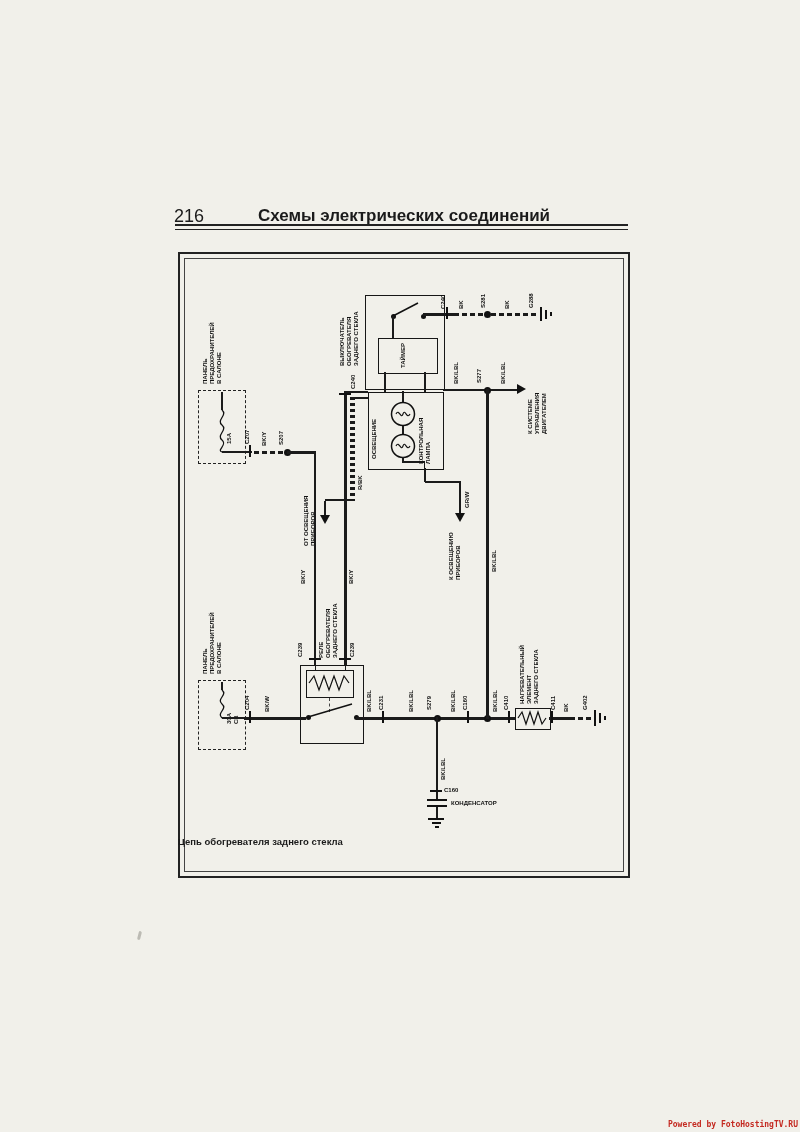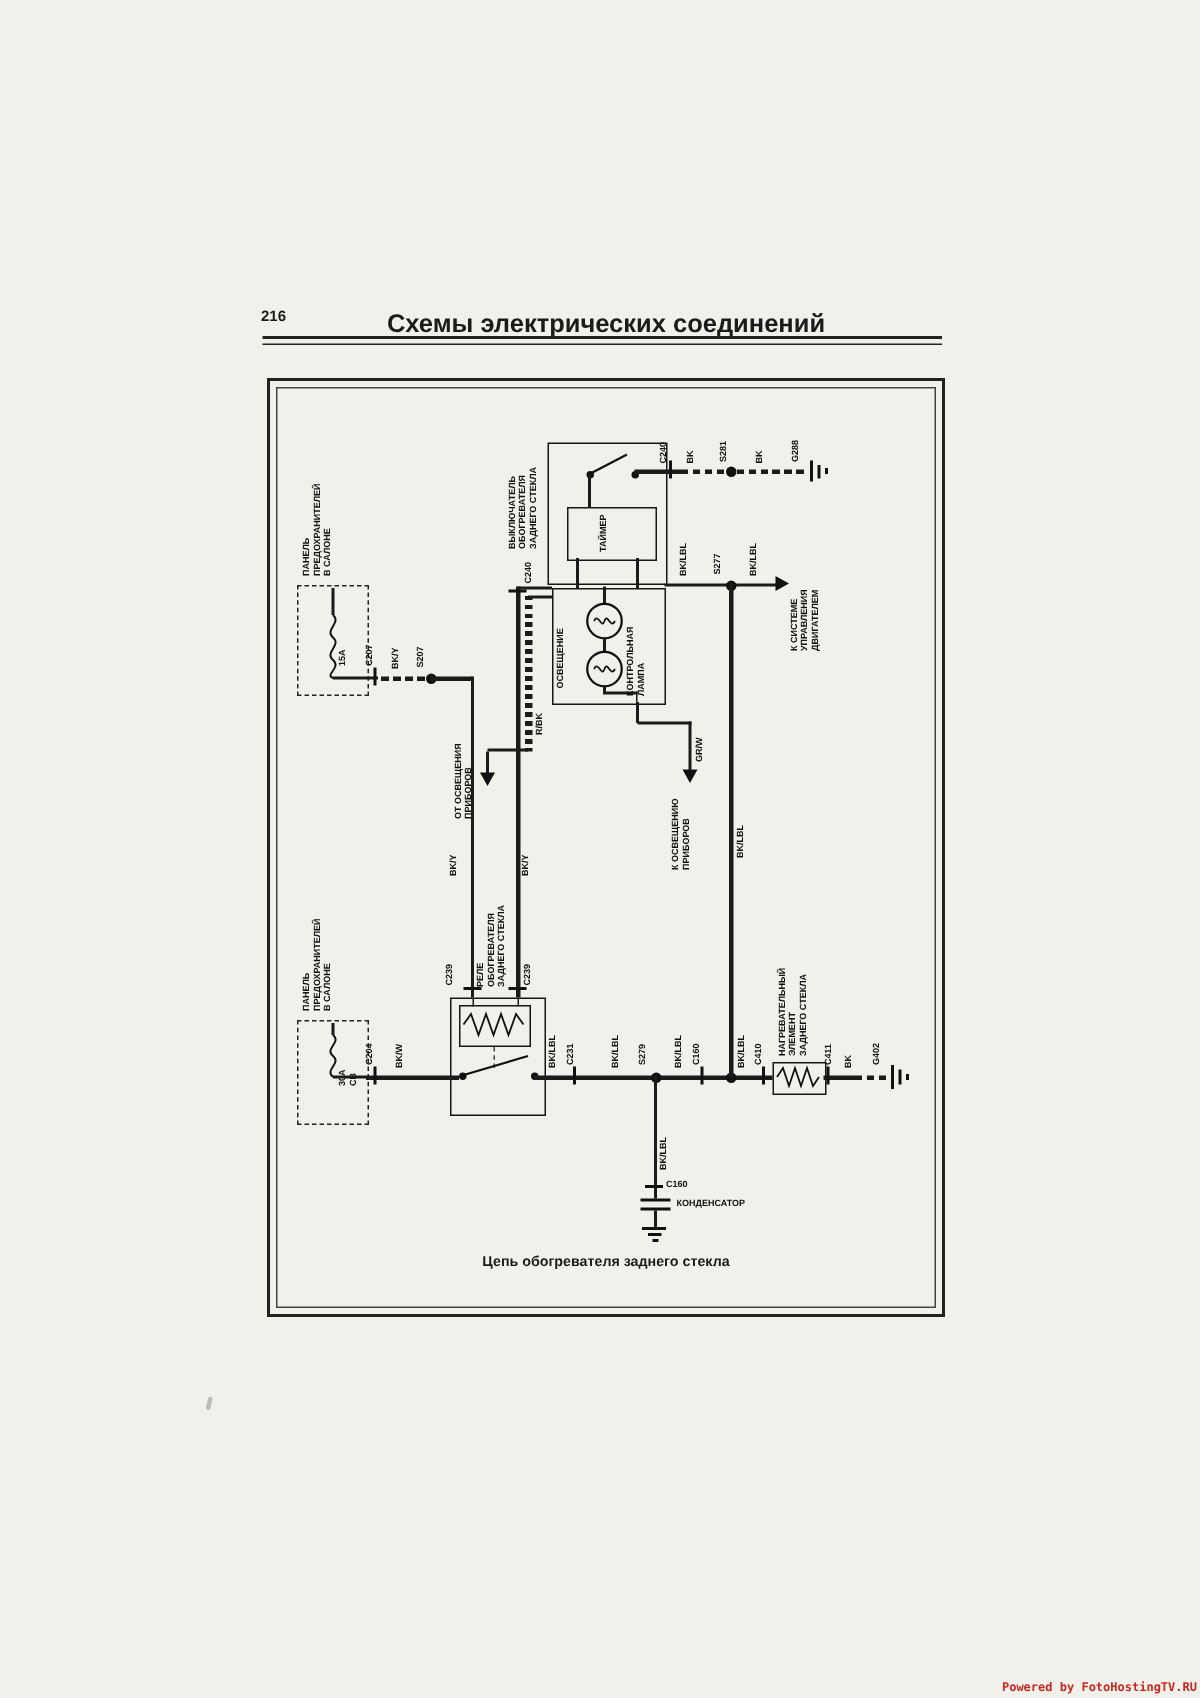--- a/index.html
+++ b/index.html
@@ -21,23 +21,23 @@
   .tkh{position:absolute;width:12px;height:2px;background:#111;}
   .bx{position:absolute;border:1.5px solid #161616;}
   .bx1{position:absolute;border:1px solid #161616;}
   .bxd{position:absolute;border:1.2px dashed #222;}
   .gbar{position:absolute;background:#111;}
   .arr-r{position:absolute;width:0;height:0;border-left:9px solid #111;border-top:5px solid transparent;border-bottom:5px solid transparent;}
   .arr-d{position:absolute;width:0;height:0;border-top:9px solid #111;border-left:5px solid transparent;border-right:5px solid transparent;}
   .dlink{position:absolute;border-left:1px dashed #444;}
   svg{position:absolute;overflow:visible;}
   .hdr-title{position:absolute;left:178px;top:206px;width:452px;text-align:center;font-weight:bold;font-size:17px;}
-  .hdr-num{position:absolute;left:174px;top:206px;font-weight:bold;font-size:10px;text-align:right;}
+  .hdr-num{position:absolute;left:174px;top:206px;font-weight:normal;font-size:18px;text-align:right;}
   .rule{position:absolute;left:175px;top:224px;width:453px;height:3px;border-top:2px solid #222;border-bottom:1px solid #222;}
-  .caption{position:absolute;left:178px;top:836px;width:452px;text-align:center;font-weight:bold;font-size:9.5px;}
+  .caption{position:absolute;left:178px;top:836px;width:452px;text-align:left;font-weight:bold;font-size:9.5px;}
   .wm{position:absolute;right:2px;top:1120px;font-family:"DejaVu Sans Mono",monospace;font-size:8px;font-weight:bold;color:#c42a21;}
   .speck{position:absolute;left:138px;top:931px;width:3px;height:9px;background:#9a9890;border-radius:2px;transform:rotate(14deg);opacity:.6;}
 </style>
 </head>
 <body>
 
 <div id="page">
 
   <div class="hdr-num">216</div>
   <div class="hdr-title">Схемы электрических соединений</div>

